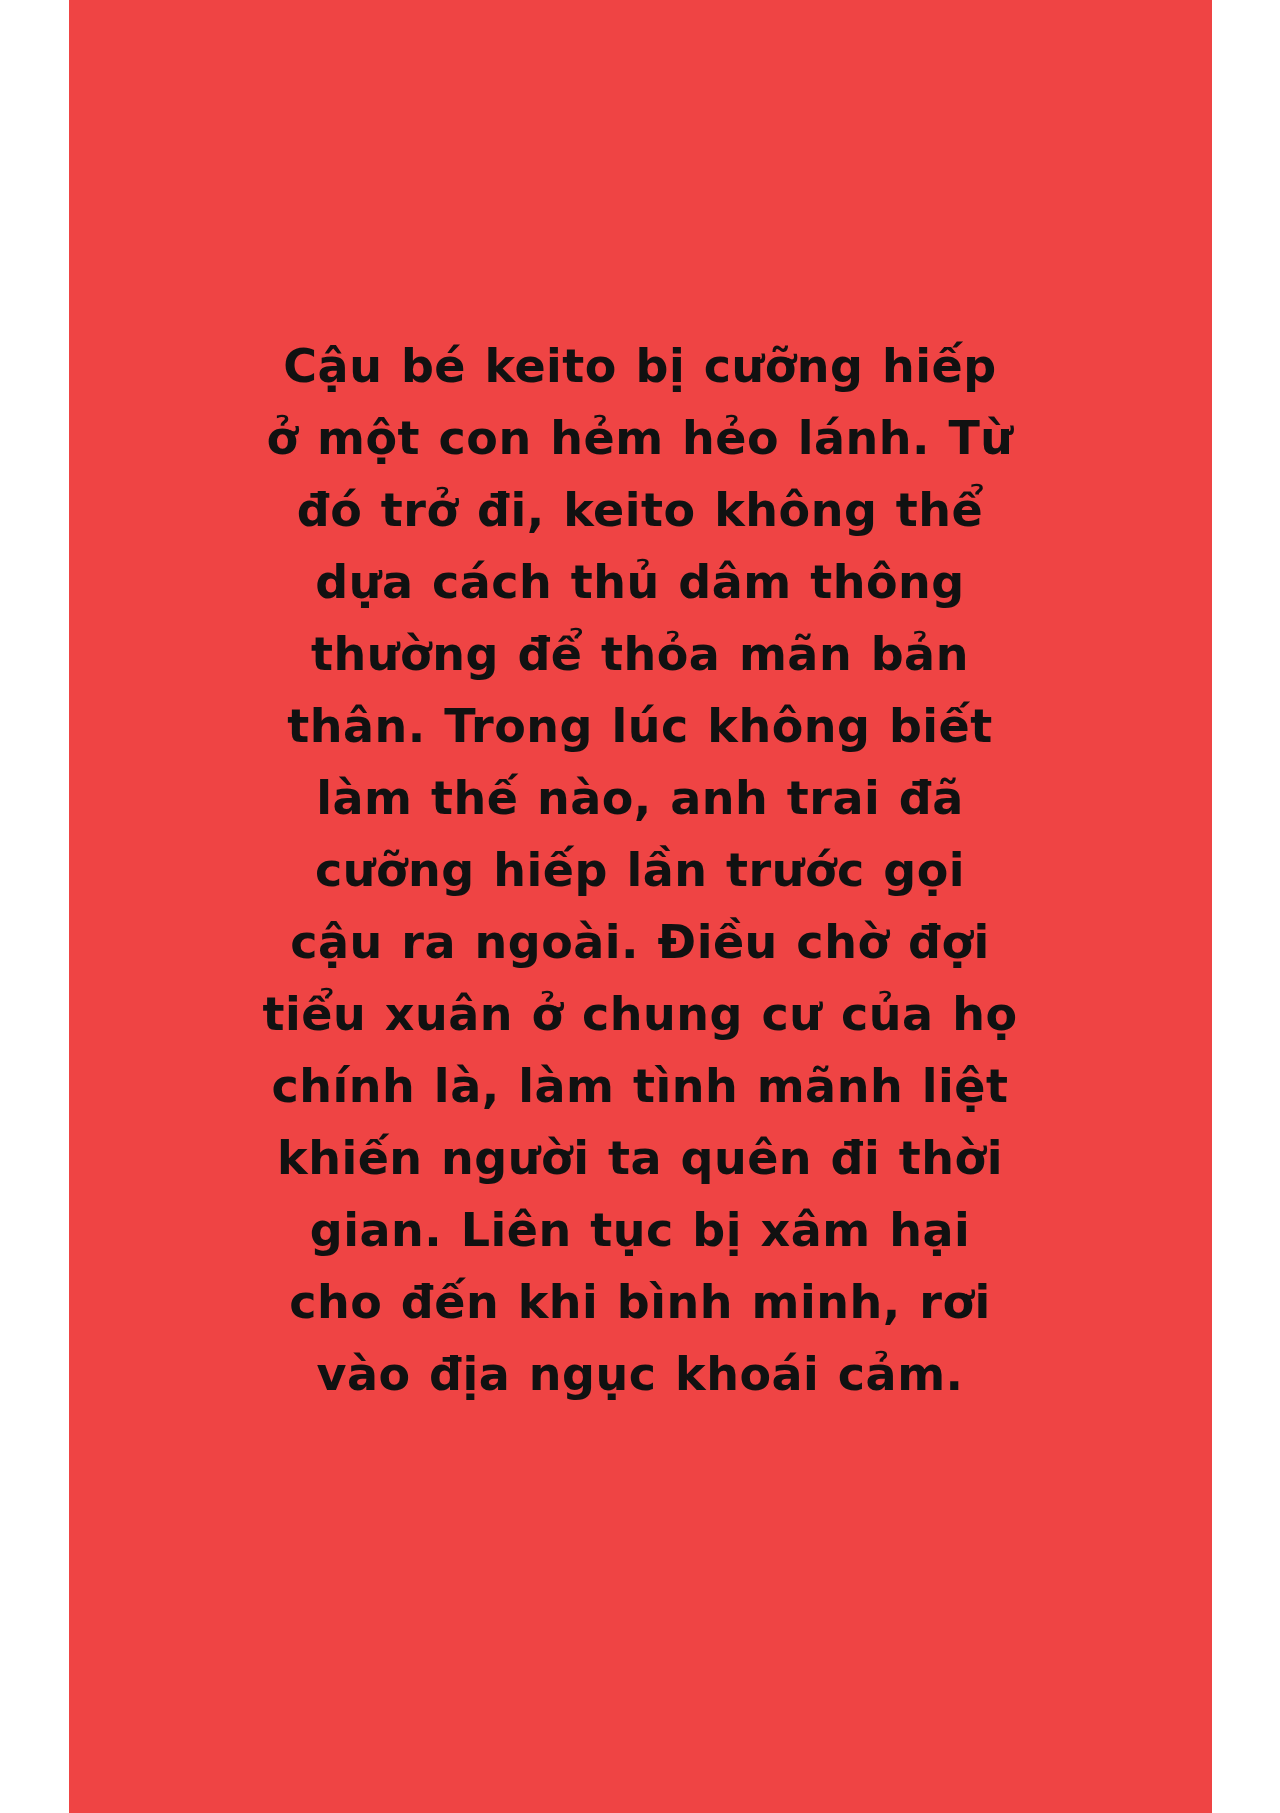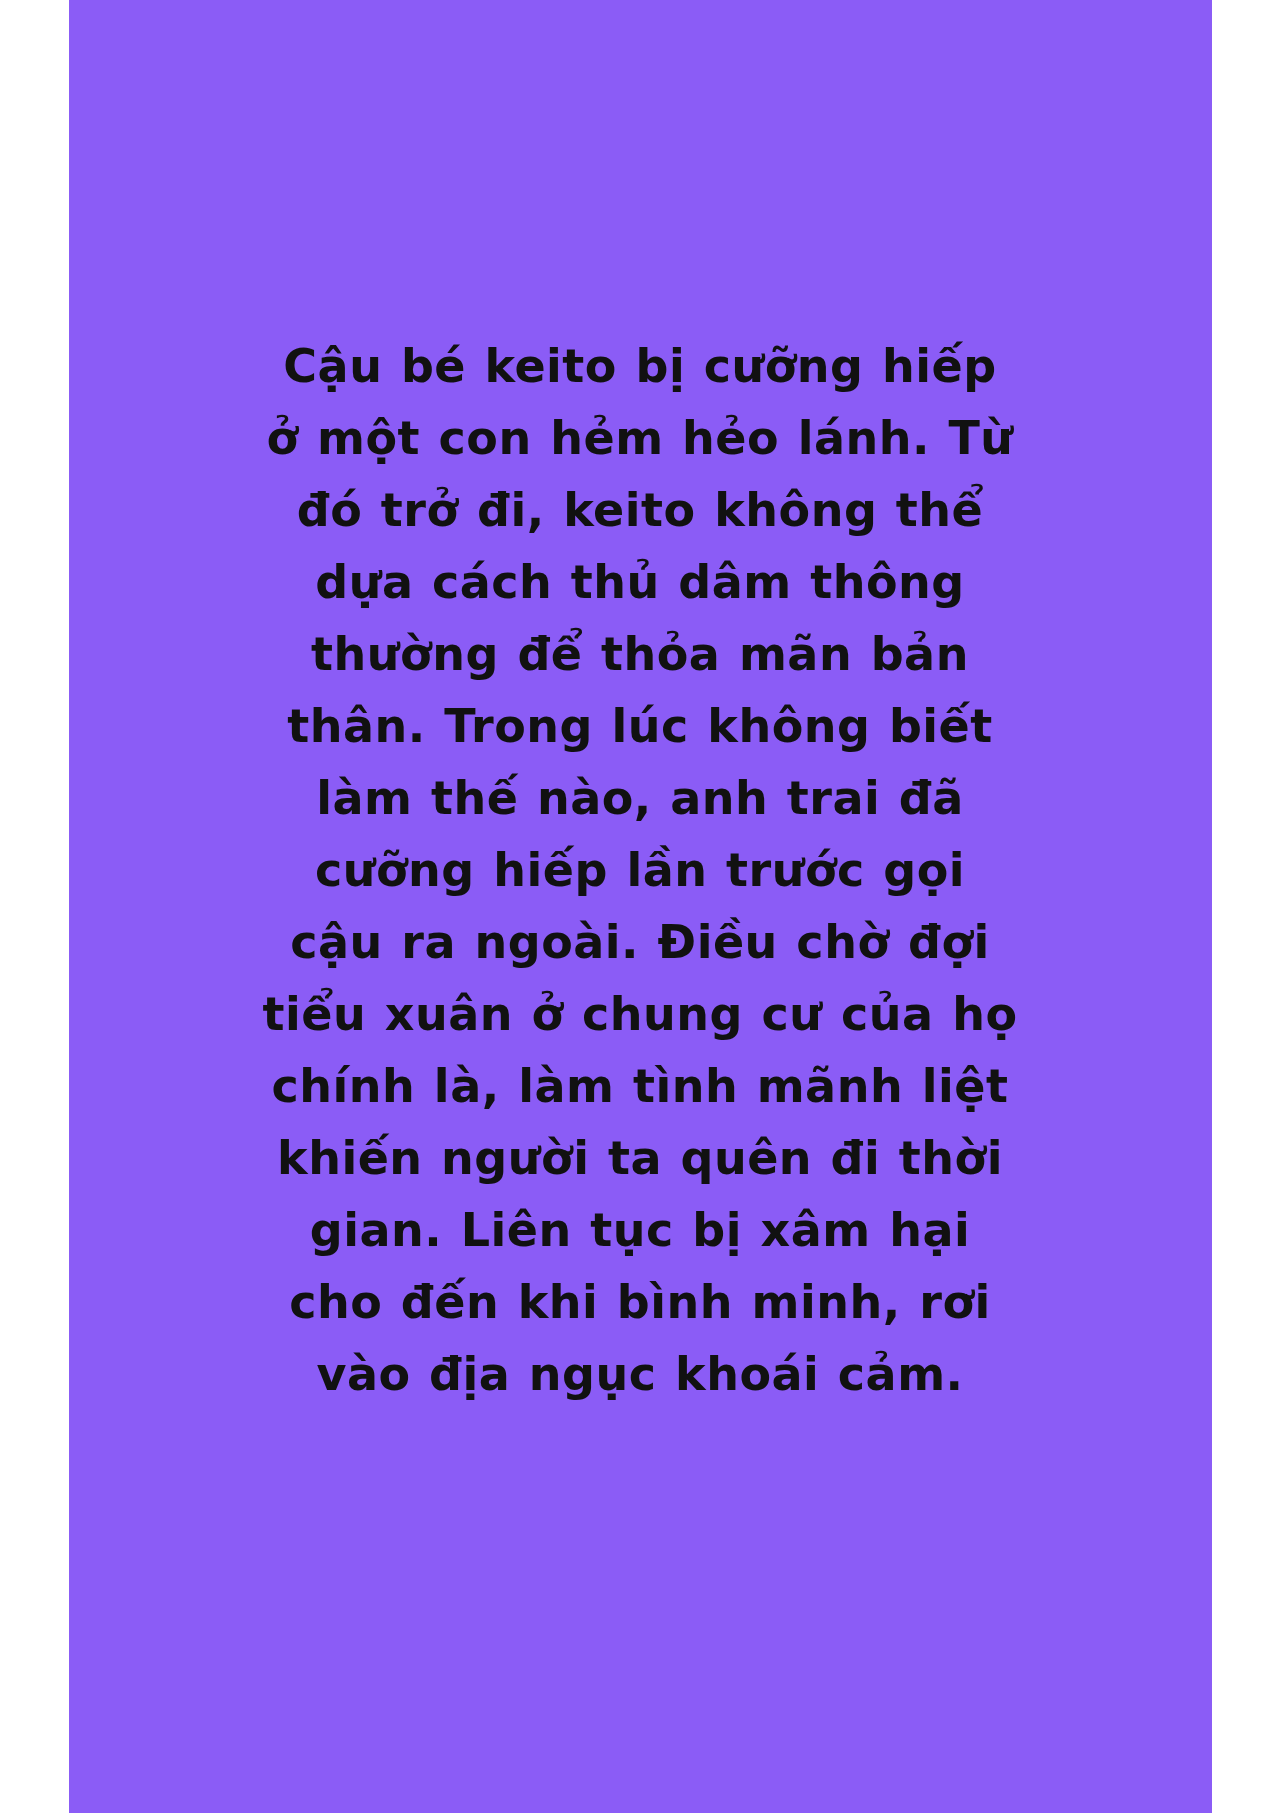--- a/index.html
+++ b/index.html
@@ -4,21 +4,21 @@
 <style>
   html, body {
     margin: 0;
     padding: 0;
     background: #ffffff;
   }
   .page {
     position: relative;
     width: 1135px;
     height: 1813px;
-    background: #8b5cf6;
+    background: #ef4444;
     overflow: hidden;
     margin: 0 auto;
     padding-left: 8px;
   }
   .text-block {
     position: absolute;
     left: 50%;
     transform: translateX(-50%);
     top: 330px;
     width: 760px;

